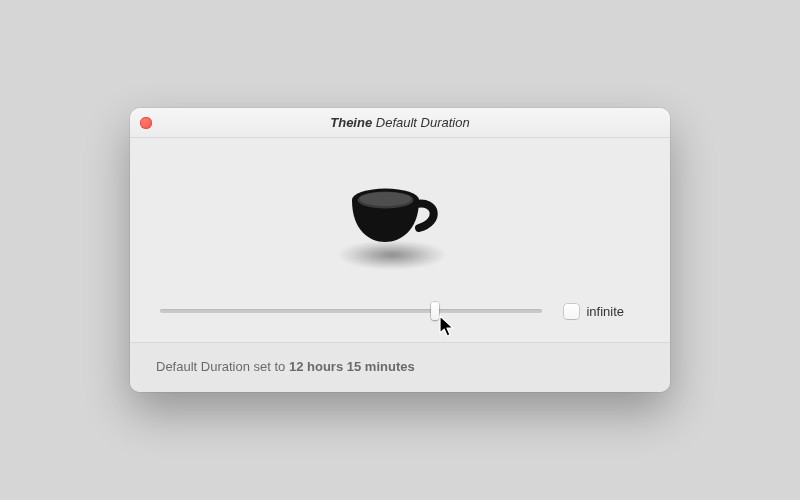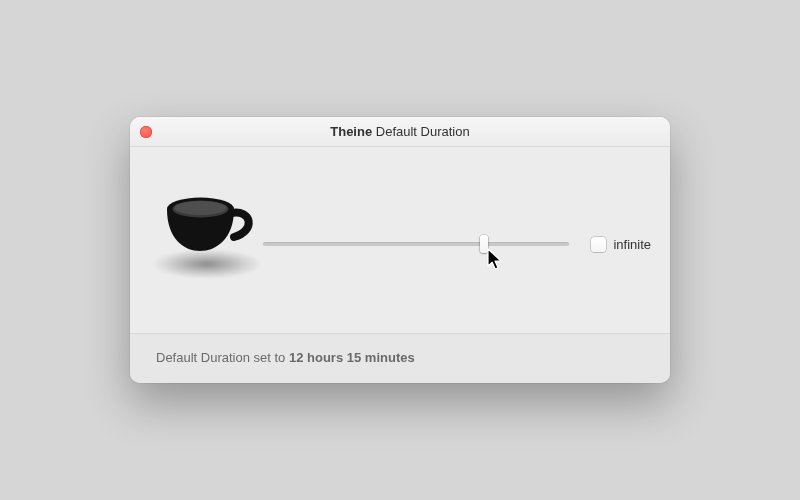--- a/index.html
+++ b/index.html
@@ -39,27 +39,27 @@
   }
   .traffic .dot {
     width: 12px; height: 12px; border-radius: 50%;
     background: #d1d1d1;
     box-shadow: inset 0 0 0 0.5px rgba(0,0,0,0.15);
   }
   .traffic .close {
     background: radial-gradient(circle at 40% 35%, #ff7b70, #ff5f57 60%, #e0443e);
     box-shadow: inset 0 0 0 0.5px #d43d36;
   }
-  .title-wrap { font-size: 13px; color: #323232; }
+  .title-wrap { font-size: 13px; color: #323232; font-style: italic; }
   .title-wrap .bold { font-weight: 600; }
 
   .content {
-    padding: 30px 15px 22px 26px;
+    padding: 30px 42px 22px 26px;
     display: flex;
-    flex-direction: row;
+    flex-direction: column;
     align-items: center;
   }
   .cup-wrap {
     width: 130px; height: 110px;
     position: relative;
     margin-top: 2px;
     margin-bottom: 22px;
   }
   .cup-shadow {
     position: absolute;

